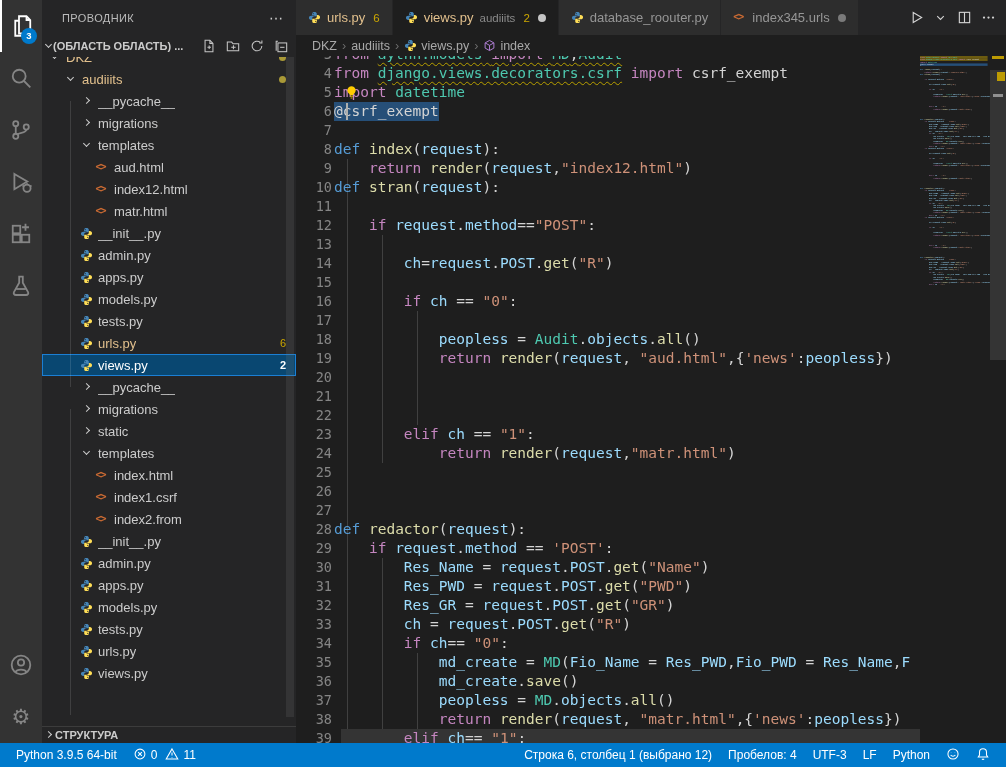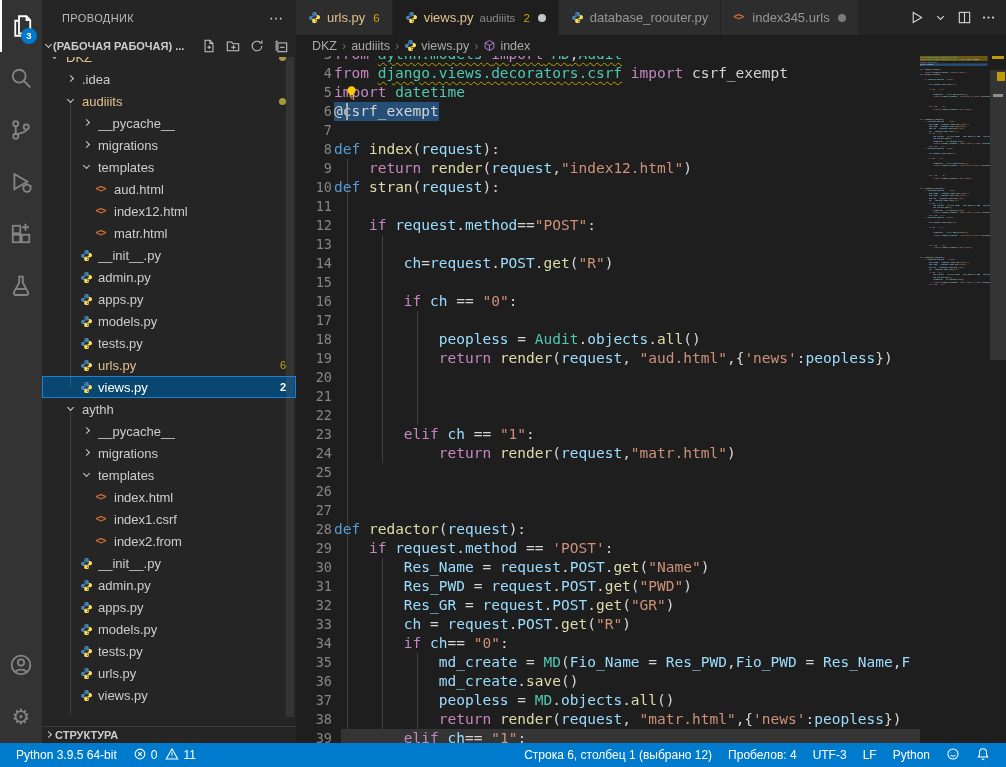--- a/index.html
+++ b/index.html
@@ -160,21 +160,21 @@
       </div>
     </div>
 
   <div class="sidebar">
     <div class="sb-title">
       <span>ПРОВОДНИК</span>
       <span class="dots">⋯</span>
     </div>
     <div class="sb-section">
       <span class="chev exp"></span>
-      <span>(РАБОЧАЯ РАБОЧАЯ) ...</span>
+      <span>(ОБЛАСТЬ ОБЛАСТЬ) ...</span>
       <span class="sec-actions" id="sec-actions">
           <span>
             <svg class="svgi" viewBox="0 0 16 16">
               <path d="M9 1.5H3.5v13h9V5z"></path>
               <path d="M9 1.5V5h3.5"></path>
               <path d="M6.2 9.5h4M8.2 7.5v4"></path>
             </svg>
           </span>
           <span>
             <svg class="svgi" viewBox="0 0 16 16">
@@ -200,26 +200,20 @@
     <div class="tree" id="tree">
         <div class="tree-row" style="padding-left: 4px; margin-top: -11px;">
           <span class="slot">
             <span class="chev exp"></span>
           </span>
           <span class="flabel mod">DKZ</span>
           <span class="fdot"></span>
         </div>
         <div class="tree-row" style="padding-left: 20px;">
           <span class="slot">
-            <span class="chev"></span>
-          </span>
-          <span class="flabel">.idea</span>
-        </div>
-        <div class="tree-row" style="padding-left: 20px;">
-          <span class="slot">
             <span class="chev exp"></span>
           </span>
           <span class="flabel mod">audiiits</span>
           <span class="fdot"></span>
         </div>
         <div class="tree-row" style="padding-left: 36px;">
           <span class="slot">
             <span class="chev"></span>
           </span>
           <span class="flabel">__pycache__</span>
@@ -312,37 +306,37 @@
         <div class="tree-row selected" style="padding-left: 36px;">
           <span class="slot">
             <span class="ficon"><svg viewBox="0 0 16 16">
                 <path fill="#4584B6" d="M7.9 1.2c-1.7 0-2.9.7-2.9 2v1.9h3v.6H3.9C2.3 5.7 1.2 6.8 1.2 8.4c0 1.6 1.1 2.8 2.7 2.8h1.2V9.3c0-1.5 1.2-2.7 2.7-2.7h3V3.2c0-1.2-1.2-2-2.9-2zM6.4 2.5a.7.7 0 1 1 0 1.4.7.7 0 0 1 0-1.4z"></path>
                 <path fill="#FFDE57" d="M8.1 14.8c1.7 0 2.9-.7 2.9-2v-1.9H8v-.6h4.1c1.6 0 2.7-1.1 2.7-2.7 0-1.6-1.1-2.8-2.7-2.8h-1.2v1.9c0 1.5-1.2 2.7-2.7 2.7h-3v3.4c0 1.2 1.2 2 2.9 2zm1.5-1.3a.7.7 0 1 1 0-1.4.7.7 0 0 1 0 1.4z"></path>
               </svg></span>
           </span>
           <span class="flabel">views.py</span>
           <span class="fbadge">2</span>
         </div>
-        <div class="tree-row" style="padding-left: 20px;">
-          <span class="slot">
-            <span class="chev exp"></span>
-          </span>
-          <span class="flabel">aythh</span>
-        </div>
         <div class="tree-row" style="padding-left: 36px;">
           <span class="slot">
             <span class="chev"></span>
           </span>
           <span class="flabel">__pycache__</span>
         </div>
         <div class="tree-row" style="padding-left: 36px;">
           <span class="slot">
             <span class="chev"></span>
           </span>
           <span class="flabel">migrations</span>
+        </div>
+        <div class="tree-row" style="padding-left: 36px;">
+          <span class="slot">
+            <span class="chev"></span>
+          </span>
+          <span class="flabel">static</span>
         </div>
         <div class="tree-row" style="padding-left: 36px;">
           <span class="slot">
             <span class="chev exp"></span>
           </span>
           <span class="flabel">templates</span>
         </div>
         <div class="tree-row" style="padding-left: 52px;">
           <span class="slot">
             <span class="ficon html-ficon">&lt;&gt;</span>

